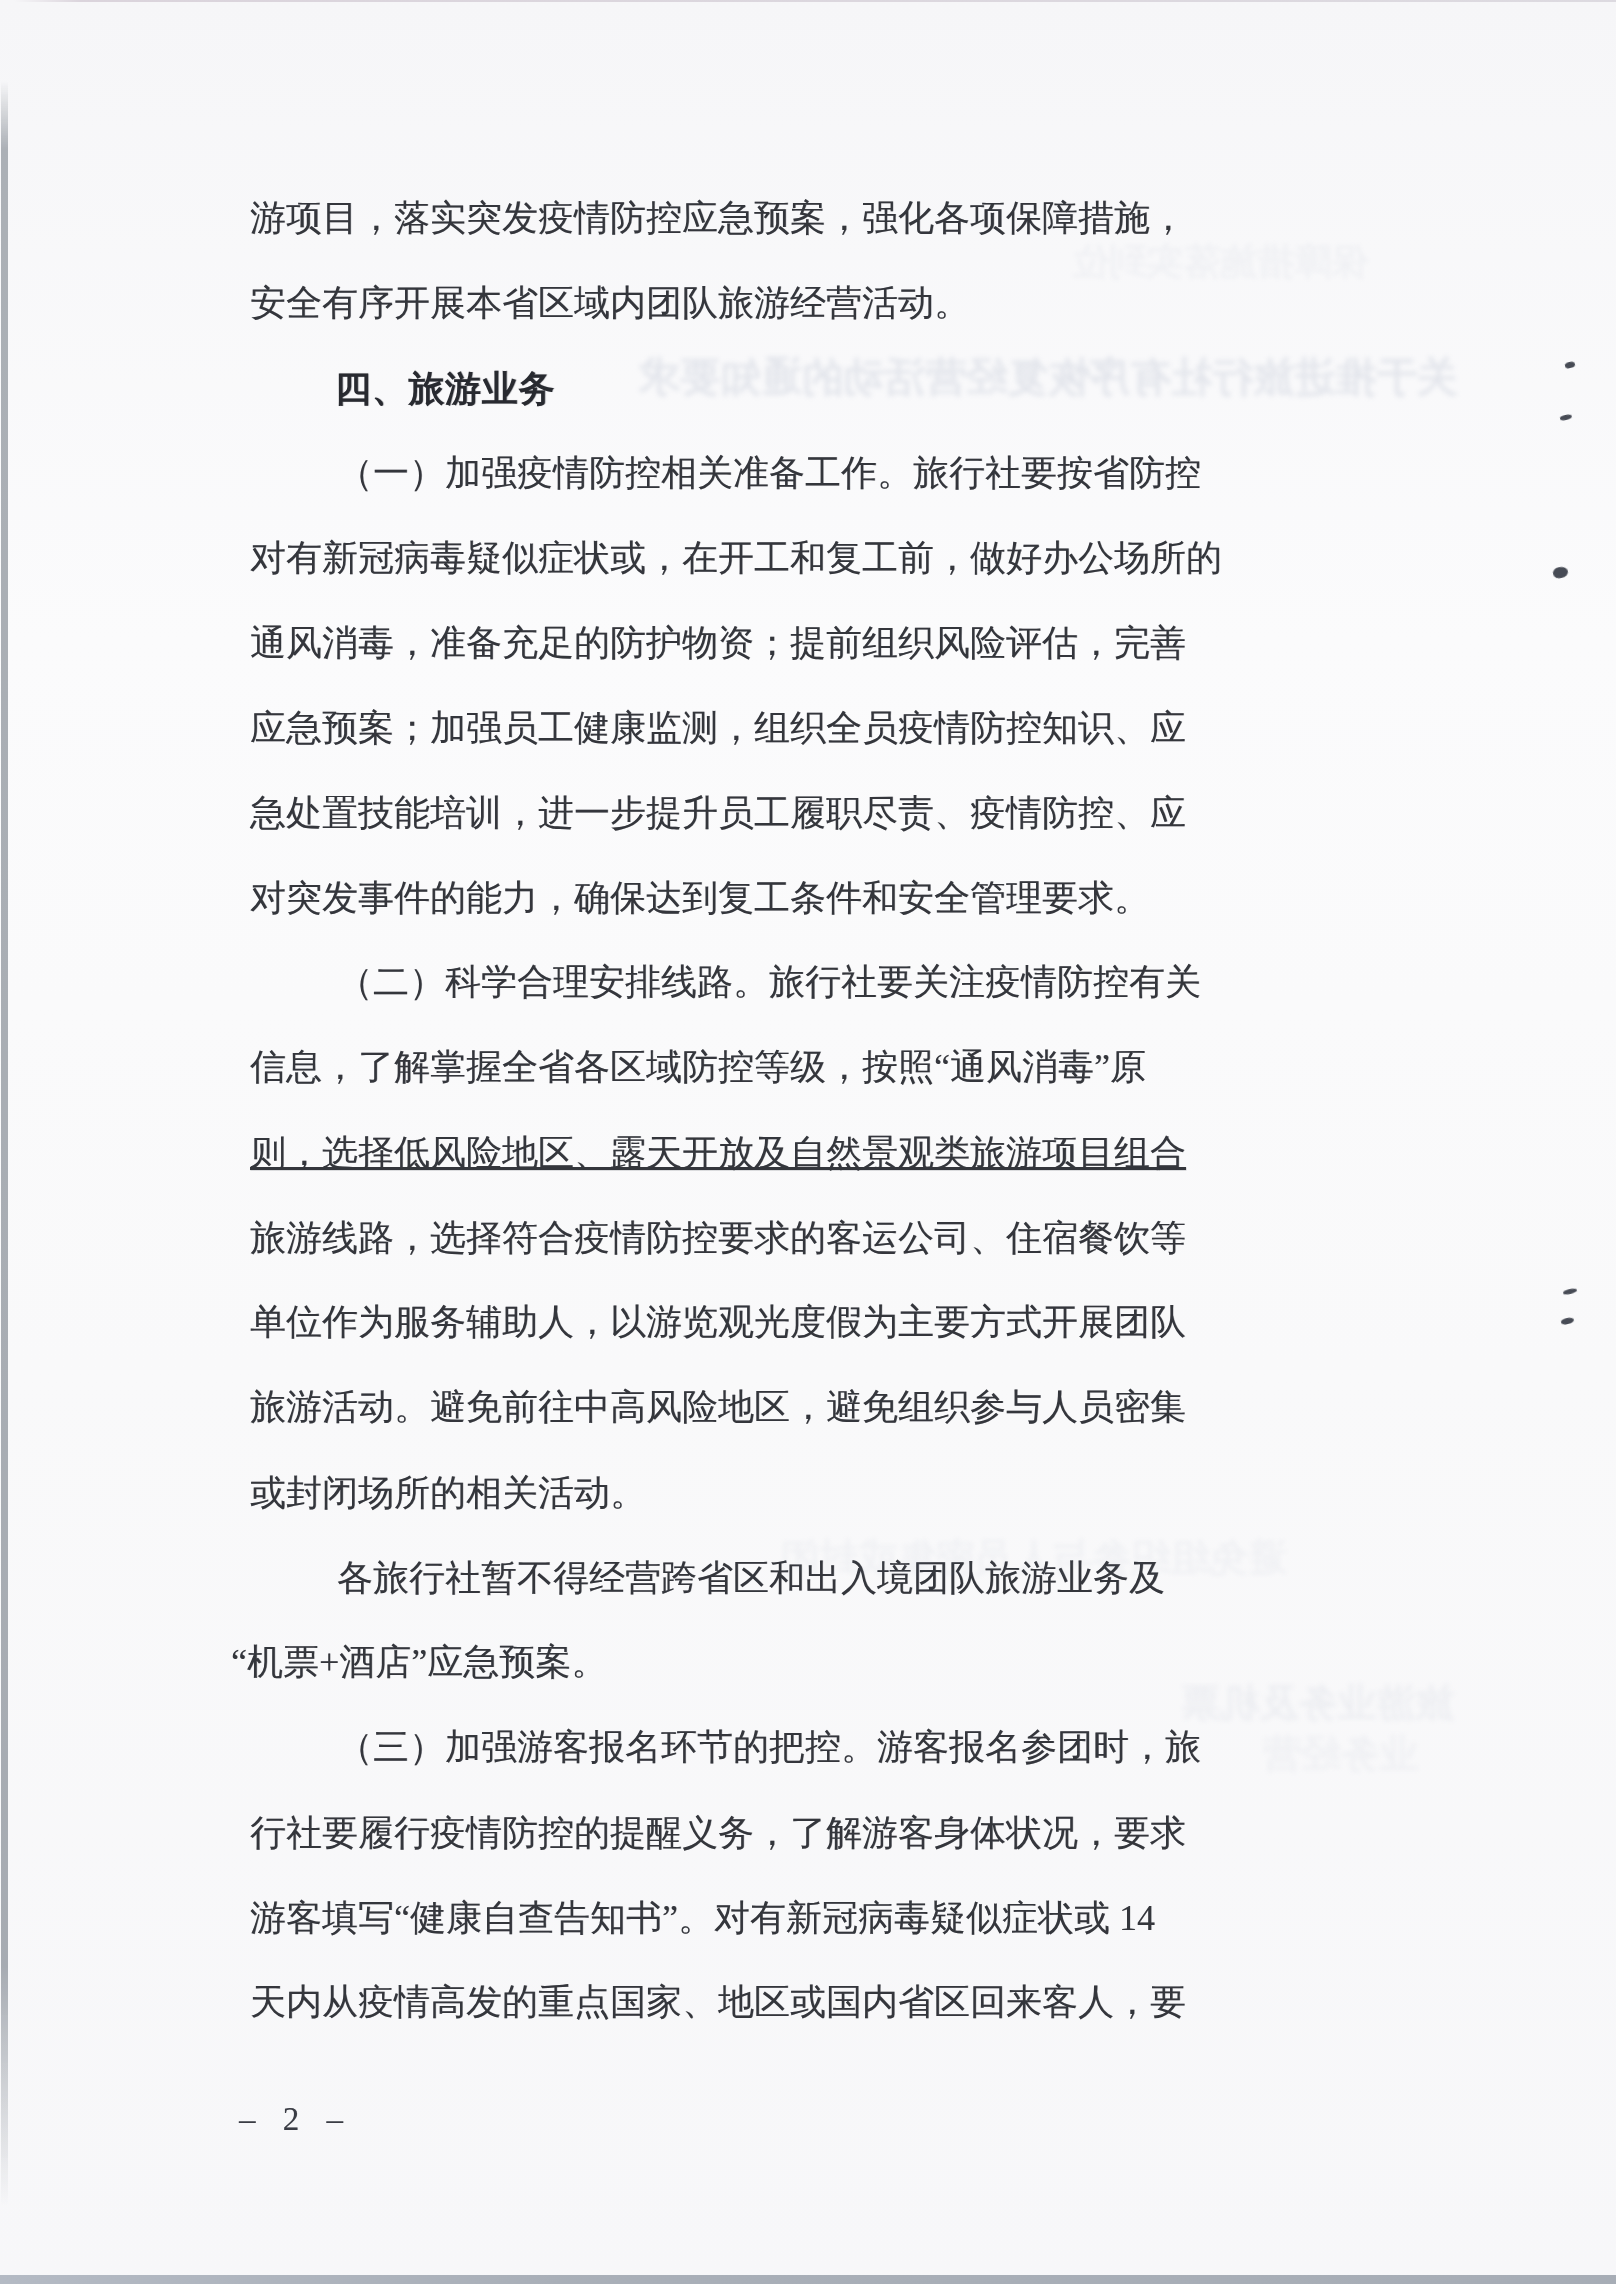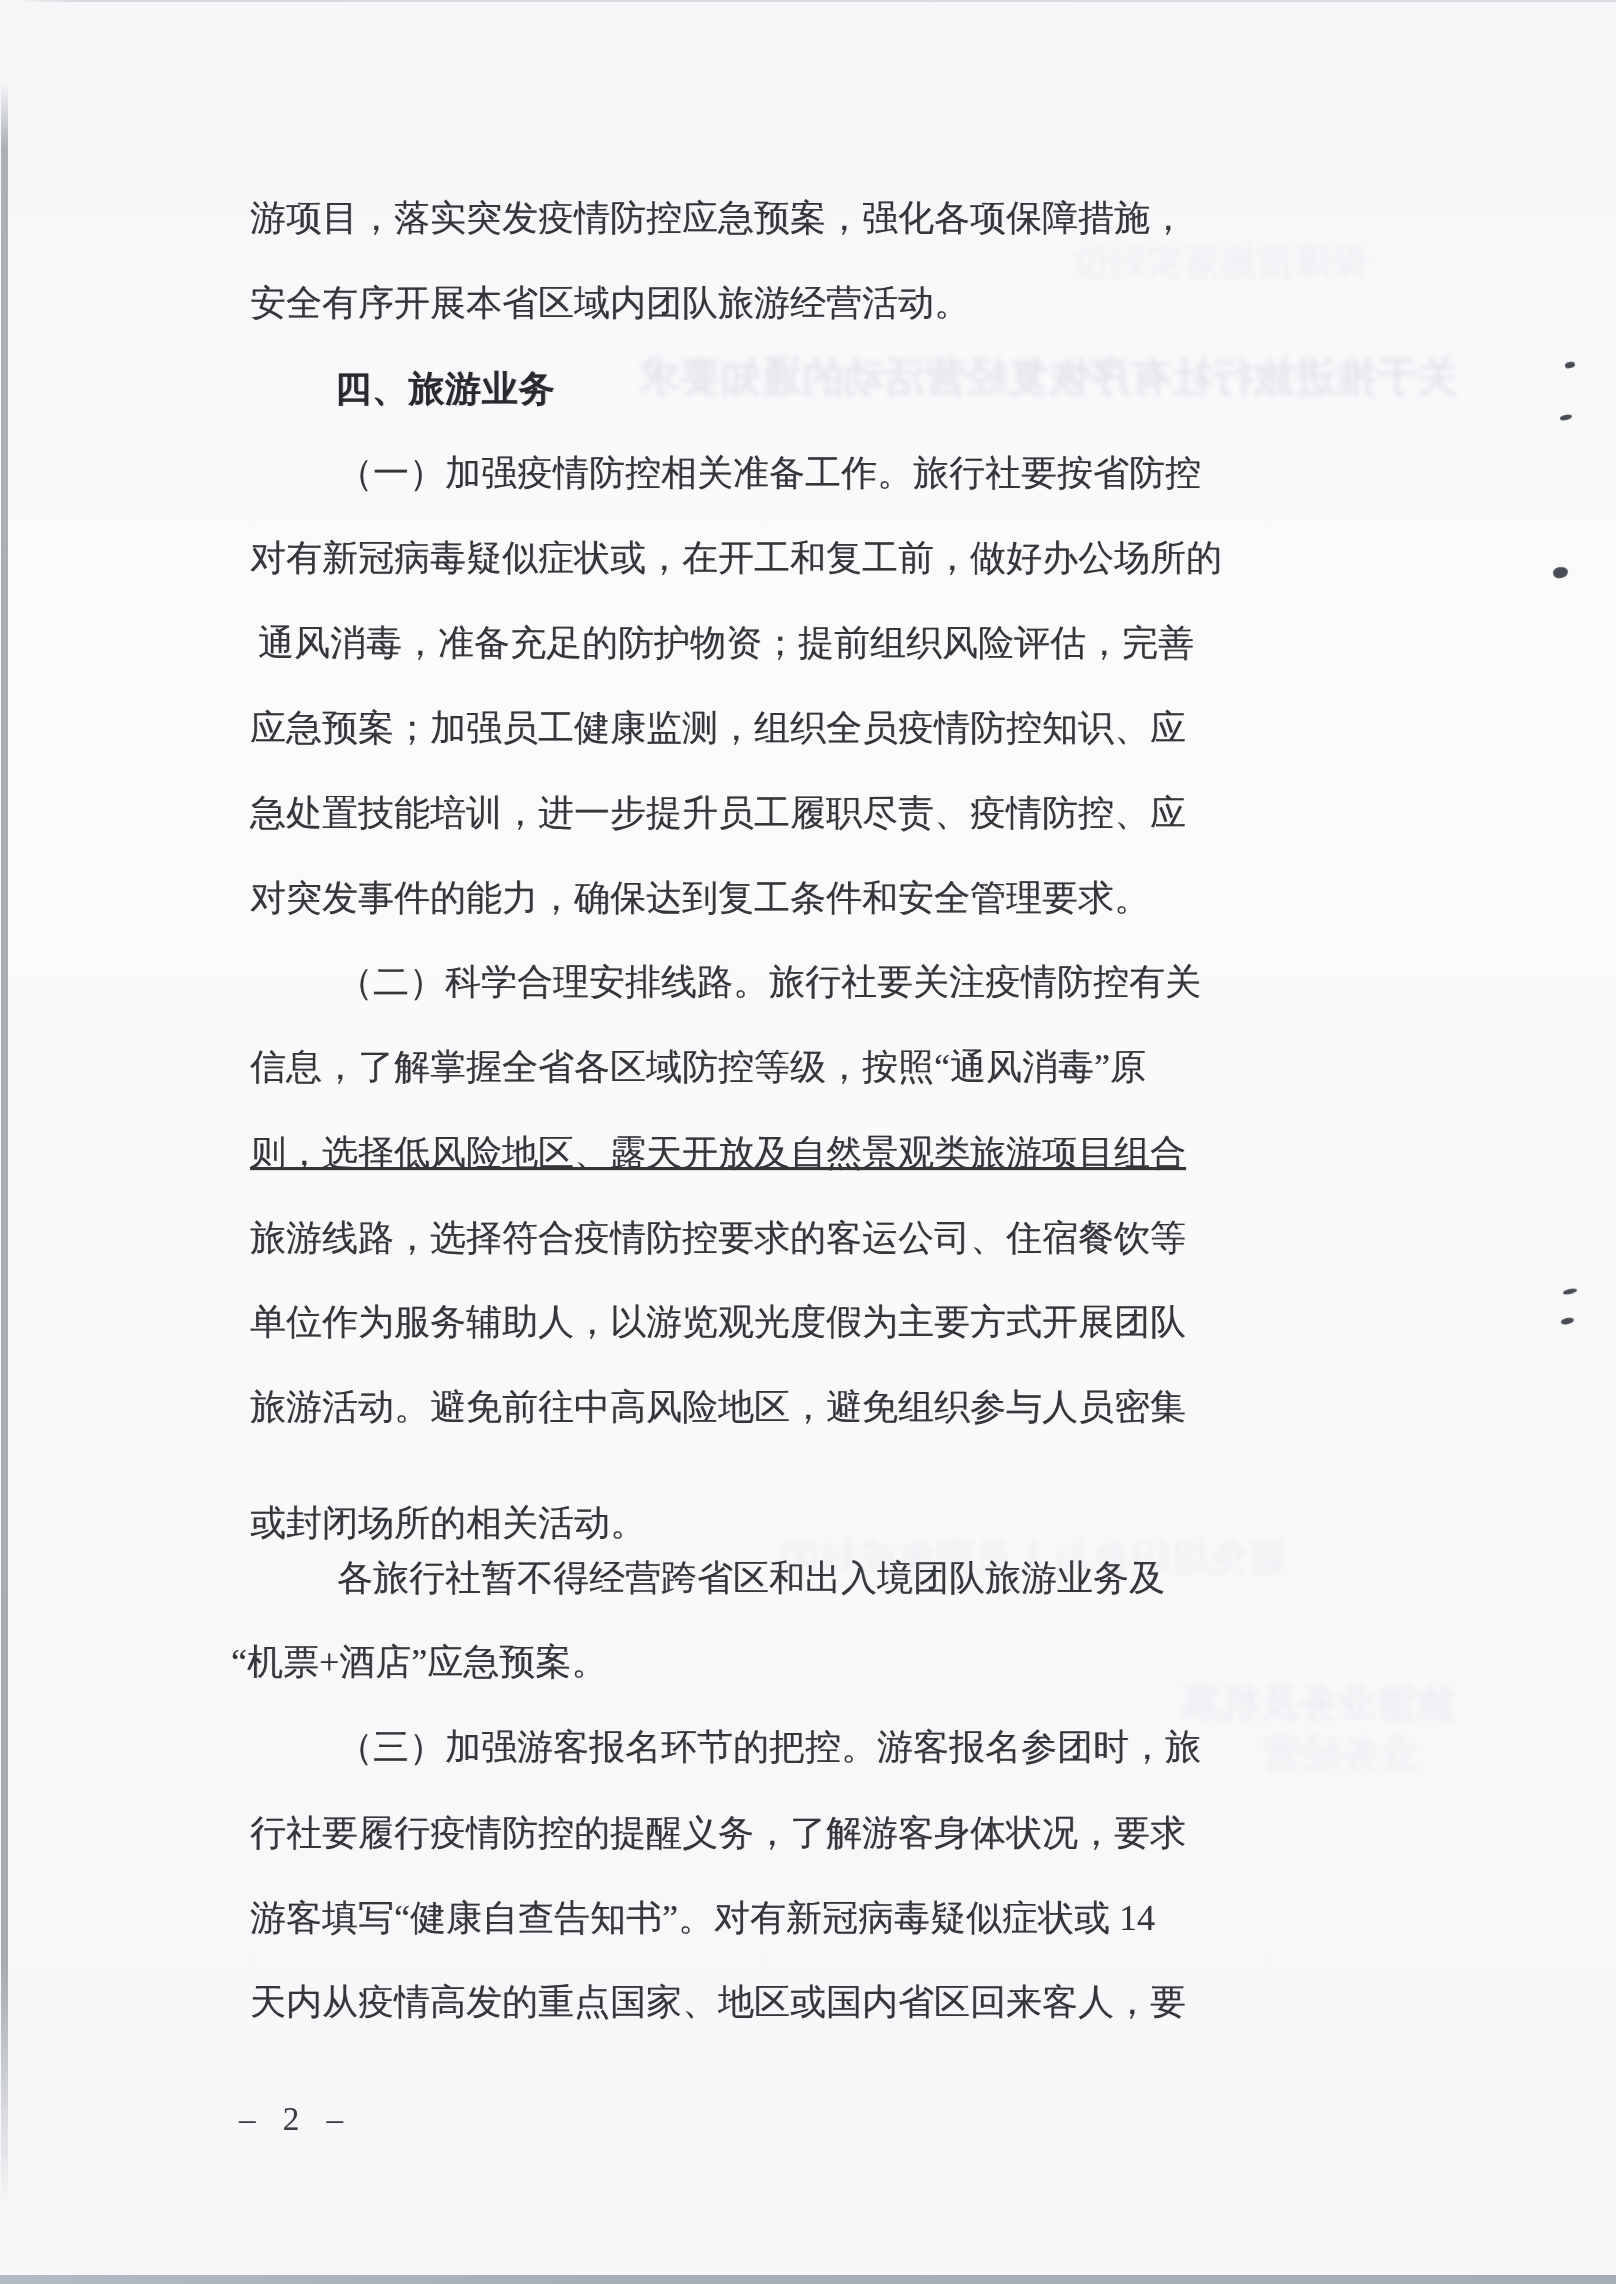--- a/index.html
+++ b/index.html
@@ -96,31 +96,31 @@
 </head>
 <body>
 
 <div class="page">
   <div>
       <div class="line" style="left: 250px; top: 195px;">游项目，落实突发疫情防控应急预案，强化各项保障措施，</div>
       <div class="line" style="left: 250px; top: 280px;">安全有序开展本省区域内团队旅游经营活动。</div>
       <div class="line bold" style="left: 335px; top: 365px;">四、旅游业务</div>
       <div class="line" style="left: 337px; top: 450px;">（一）加强疫情防控相关准备工作。旅行社要按省防控</div>
       <div class="line" style="left: 250px; top: 535px;">对有新冠病毒疑似症状或，在开工和复工前，做好办公场所的</div>
-      <div class="line" style="left: 250px; top: 620px; margin-left: 8px;">通风消毒，准备充足的防护物资；提前组织风险评估，完善</div>
+      <div class="line" style="left: 250px; top: 620px;">通风消毒，准备充足的防护物资；提前组织风险评估，完善</div>
       <div class="line" style="left: 250px; top: 705px;">应急预案；加强员工健康监测，组织全员疫情防控知识、应</div>
       <div class="line" style="left: 250px; top: 790px;">急处置技能培训，进一步提升员工履职尽责、疫情防控、应</div>
       <div class="line" style="left: 250px; top: 875px;">对突发事件的能力，确保达到复工条件和安全管理要求。</div>
       <div class="line" style="left: 337px; top: 959px;">（二）科学合理安排线路。旅行社要关注疫情防控有关</div>
       <div class="line" style="left: 250px; top: 1044px;">信息，了解掌握全省各区域防控等级，按照“通风消毒”原</div>
       <div class="line" style="left: 250px; top: 1130px; text-decoration: underline;">则，选择低风险地区、露天开放及自然景观类旅游项目组合</div>
       <div class="line" style="left: 250px; top: 1215px;">旅游线路，选择符合疫情防控要求的客运公司、住宿餐饮等</div>
       <div class="line" style="left: 250px; top: 1299px;">单位作为服务辅助人，以游览观光度假为主要方式开展团队</div>
       <div class="line" style="left: 250px; top: 1384px;">旅游活动。避免前往中高风险地区，避免组织参与人员密集</div>
-      <div class="line" style="left: 250px; top: 1500px;">或封闭场所的相关活动。</div>
+      <div class="line" style="left: 250px; top: 1470px;">或封闭场所的相关活动。</div>
       <div class="line" style="left: 337px; top: 1555px;">各旅行社暂不得经营跨省区和出入境团队旅游业务及</div>
       <div class="line" style="left: 231px; top: 1639px;">“机票+酒店”应急预案。</div>
       <div class="line" style="left: 337px; top: 1724px;">（三）加强游客报名环节的把控。游客报名参团时，旅</div>
       <div class="line" style="left: 250px; top: 1810px;">行社要履行疫情防控的提醒义务，了解游客身体状况，要求</div>
       <div class="line" style="left: 250px; top: 1895px;">游客填写“健康自查告知书”。对有新冠病毒疑似症状或 14</div>
       <div class="line" style="left: 250px; top: 1979px;">天内从疫情高发的重点国家、地区或国内省区回来客人，要</div>
     </div>
   <div>
       <div class="ghost" style="left: 638px; top: 350px; font-size: 41px; opacity: 0.2; filter: blur(2.4px);">关于推进旅行社有序恢复经营活动的通知要求</div>
       <div class="ghost" style="left: 1072px; top: 237px; font-size: 37px; opacity: 0.07; filter: blur(2px);">保障措施落实到位</div>

